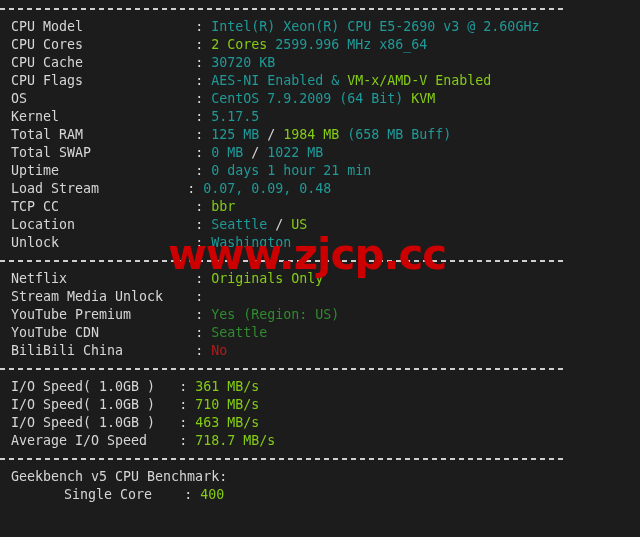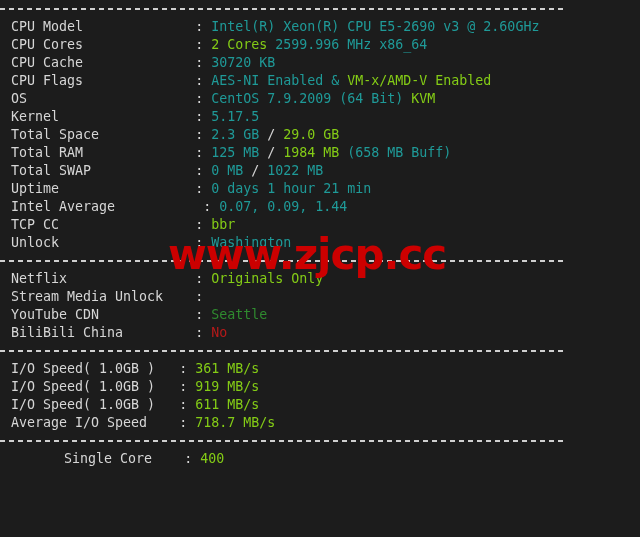--- a/index.html
+++ b/index.html
@@ -88,65 +88,67 @@
     <div class="row"><span class="lbl indent">CPU Cores</span><span class="lbl">              </span><span class="colon">:</span><span class="wh"> </span><span class="or">2 Cores</span><span class="cy"> 2599.996 MHz x86_64</span></div>
 
     <div class="row"><span class="lbl indent">CPU Cache</span><span class="lbl">              </span><span class="colon">:</span><span class="wh"> </span><span class="cy">30720 KB</span></div>
 
     <div class="row"><span class="lbl indent">CPU Flags</span><span class="lbl">              </span><span class="colon">:</span><span class="wh"> </span><span class="cy">AES-NI Enabled</span><span class="cy"> &amp; </span><span class="or">VM-x/AMD-V Enabled</span></div>
 
     <div class="row"><span class="lbl indent">OS</span><span class="lbl">                     </span><span class="colon">:</span><span class="wh"> </span><span class="cy">CentOS 7.9.2009 (64 Bit)</span><span class="or"> KVM</span></div>
 
     <div class="row"><span class="lbl indent">Kernel</span><span class="lbl">                 </span><span class="colon">:</span><span class="wh"> </span><span class="cy">5.17.5</span></div>
 
-    <div class="row"><span class="lbl indent">Total Space</span><span class="lbl">            </span><span class="colon">:</span><span class="wh"> </span><span class="cy">2.3 GB</span><span class="wh"> / </span><span class="or">29.0 GB</span></div>
 
     <div class="row"><span class="lbl indent">Total RAM</span><span class="lbl">              </span><span class="colon">:</span><span class="wh"> </span><span class="cy">125 MB</span><span class="wh"> / </span><span class="or">1984 MB</span><span class="cy"> (658 MB Buff)</span></div>
 
     <div class="row"><span class="lbl indent">Total SWAP</span><span class="lbl">             </span><span class="colon">:</span><span class="wh"> </span><span class="cy">0 MB</span><span class="wh"> / </span><span class="cy">1022 MB</span></div>
 
     <div class="row"><span class="lbl indent">Uptime</span><span class="lbl">                 </span><span class="colon">:</span><span class="wh"> </span><span class="cy">0 days 1 hour 21 min</span></div>
 
-    <div class="row"><span class="lbl indent">Intel Average</span><span class="lbl">           </span><span class="colon">:</span><span class="wh"> </span><span class="cy">0.07, 0.09, 1.44</span></div>
+    <div class="row"><span class="lbl indent">Load Stream</span><span class="lbl">           </span><span class="colon">:</span><span class="wh"> </span><span class="cy">0.07, 0.09, 0.48</span></div>
 
     <div class="row"><span class="lbl indent">TCP CC</span><span class="lbl">                 </span><span class="colon">:</span><span class="wh"> </span><span class="or">bbr</span></div>
 
 
+    <div class="row"><span class="lbl indent">Location</span><span class="lbl">               </span><span class="colon">:</span><span class="wh"> </span><span class="cy">Seattle</span><span class="wh"> / </span><span class="or">US</span></div>
 
     <div class="row"><span class="lbl indent">Unlock</span><span class="lbl">                 </span><span class="colon">:</span><span class="wh"> </span><span class="cy">Washington</span></div>
 
     <div class="sep short">
         <i></i>
       </div>
 
     <div class="row"><span class="lbl indent">Netflix</span><span class="lbl">                </span><span class="colon">:</span><span class="wh"> </span><span class="or">Originals Only</span></div>
 
     <div class="row"><span class="lbl indent">Stream Media Unlock</span><span class="lbl">    </span><span class="colon">:</span></div>
 
+    <div class="row"><span class="lbl indent">YouTube Premium</span><span class="lbl">        </span><span class="colon">:</span><span class="wh"> </span><span class="gr">Yes (Region: US)</span></div>
 
     <div class="row"><span class="lbl indent">YouTube CDN</span><span class="lbl">            </span><span class="colon">:</span><span class="wh"> </span><span class="gr">Seattle</span></div>
 
     <div class="row"><span class="lbl indent">BiliBili China</span><span class="lbl">         </span><span class="colon">:</span><span class="wh"> </span><span class="rd">No</span></div>
 
     <div class="sep short">
         <i></i>
       </div>
 
     <div class="row"><span class="lbl indent">I/O Speed( 1.0GB )</span><span class="lbl">   </span><span class="colon">:</span><span class="wh"> </span><span class="or">361 MB/s</span></div>
 
-    <div class="row"><span class="lbl indent">I/O Speed( 1.0GB )</span><span class="lbl">   </span><span class="colon">:</span><span class="wh"> </span><span class="or">919 MB/s</span></div>
+    <div class="row"><span class="lbl indent">I/O Speed( 1.0GB )</span><span class="lbl">   </span><span class="colon">:</span><span class="wh"> </span><span class="or">710 MB/s</span></div>
 
-    <div class="row"><span class="lbl indent">I/O Speed( 1.0GB )</span><span class="lbl">   </span><span class="colon">:</span><span class="wh"> </span><span class="or">611 MB/s</span></div>
+    <div class="row"><span class="lbl indent">I/O Speed( 1.0GB )</span><span class="lbl">   </span><span class="colon">:</span><span class="wh"> </span><span class="or">463 MB/s</span></div>
 
     <div class="row"><span class="lbl indent">Average I/O Speed</span><span class="lbl">    </span><span class="colon">:</span><span class="wh"> </span><span class="or">718.7 MB/s</span></div>
 
     <div class="sep short">
         <i></i>
       </div>
 
+    <div class="row"><span class="lbl indent">Geekbench v5 CPU Benchmark:</span></div>
 
     <div class="row"><span class="lbl">        </span><span class="lbl">Single Core</span><span class="lbl">    </span><span class="colon">:</span><span class="wh"> </span><span class="or">400</span></div>
 
   </div>
 
   <div id="watermark">www.zjcp.cc</div>
 
 </div>
 
 </body></html>

